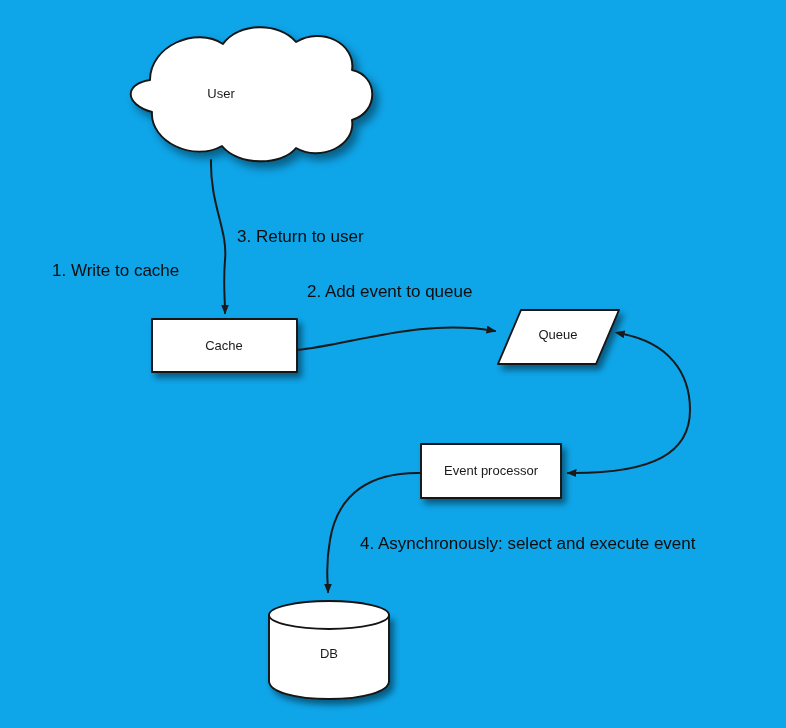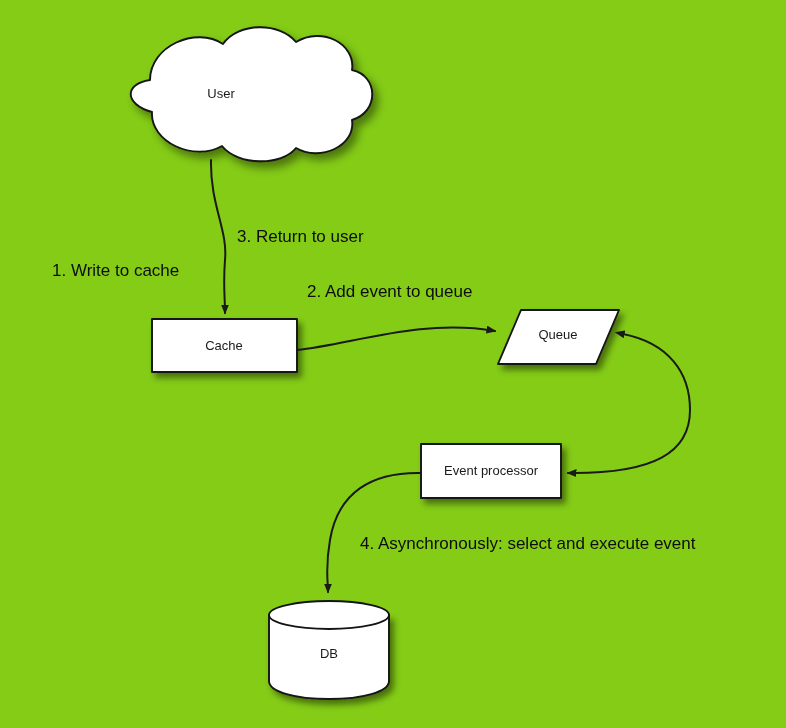--- a/index.html
+++ b/index.html
@@ -9,21 +9,21 @@
     background: #ffffff;
   }
   body {
     font-family: "Liberation Sans", sans-serif;
     color: #000000;
   }
   #canvas {
     position: relative;
     width: 786px;
     height: 728px;
-    background: #84cc16;
+    background: #0ea5e9;
     overflow: hidden;
   }
   #diagram-svg {
     position: absolute;
     top: 0;
     left: 0;
     width: 786px;
     height: 728px;
   }
   .node-label {

